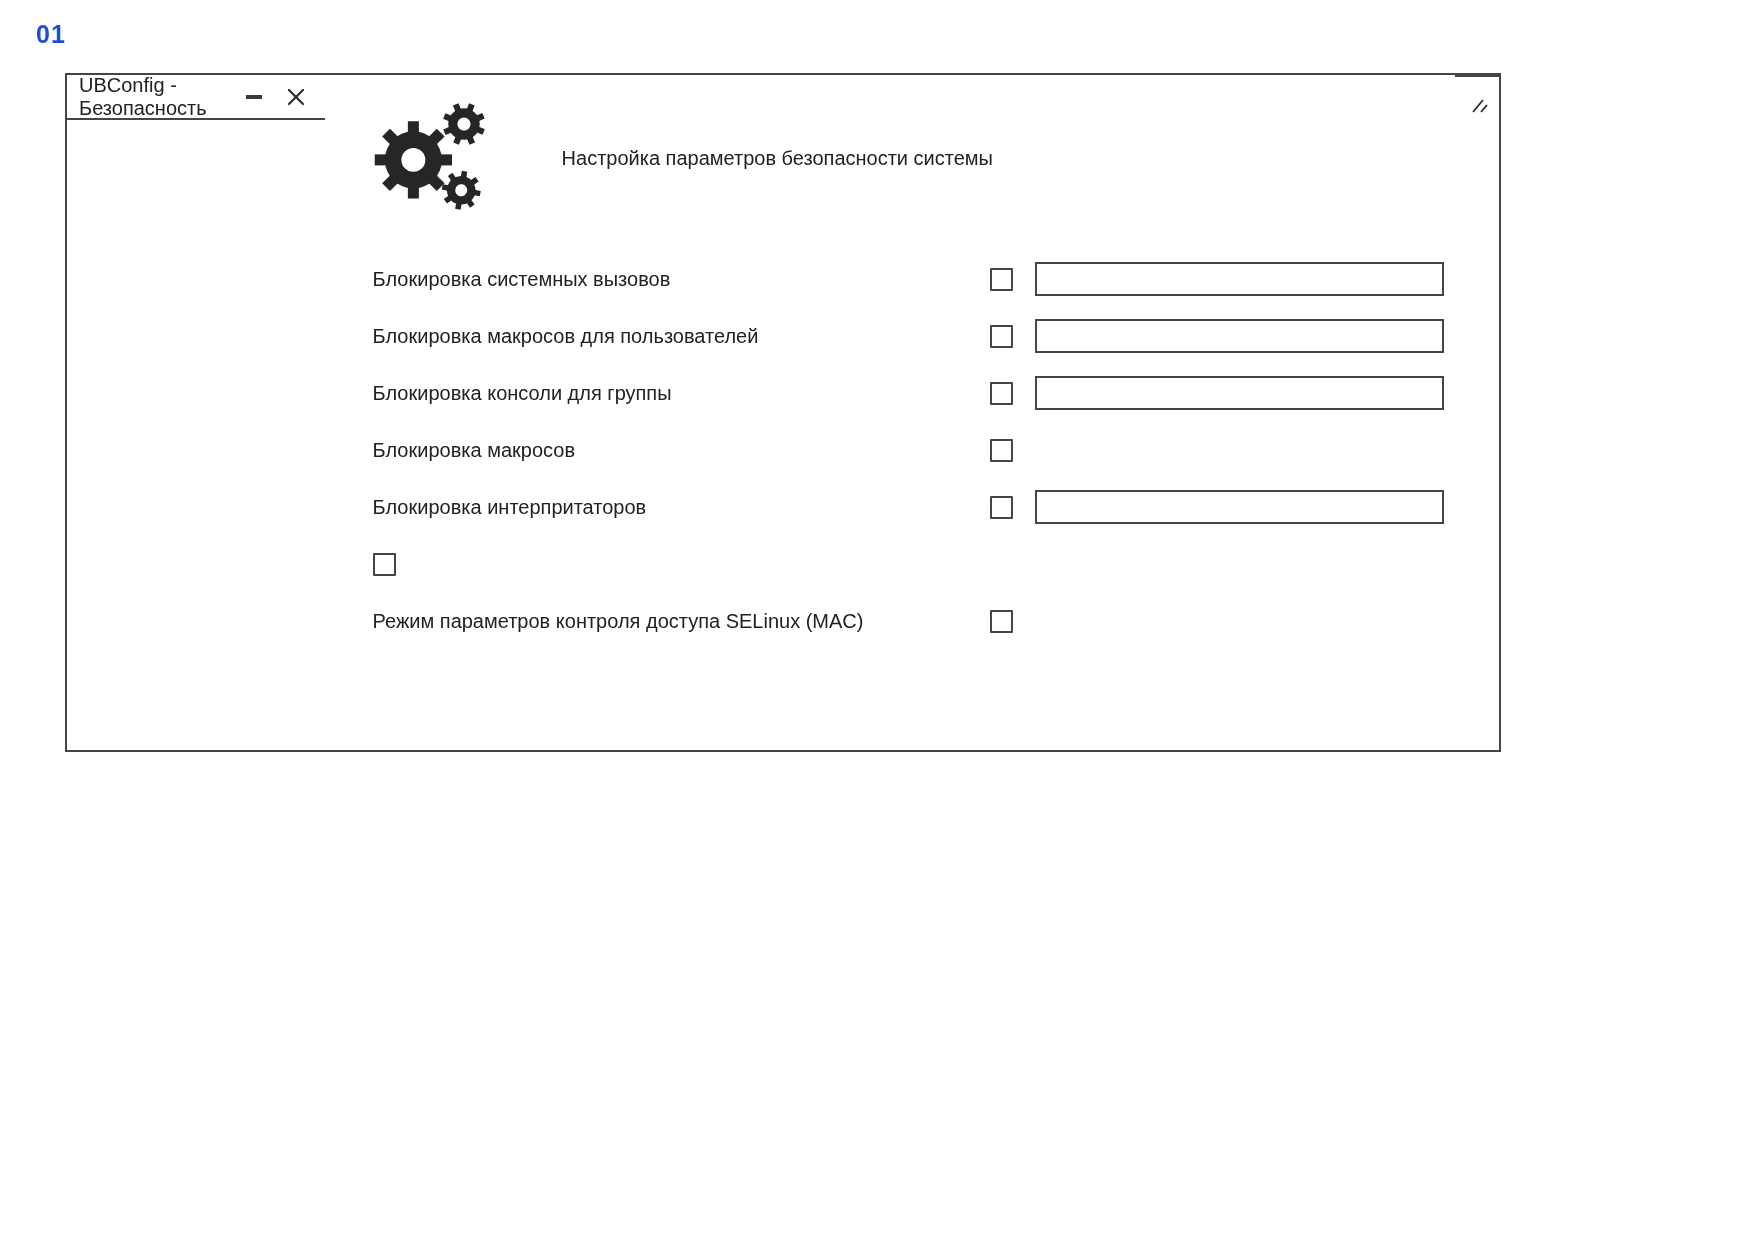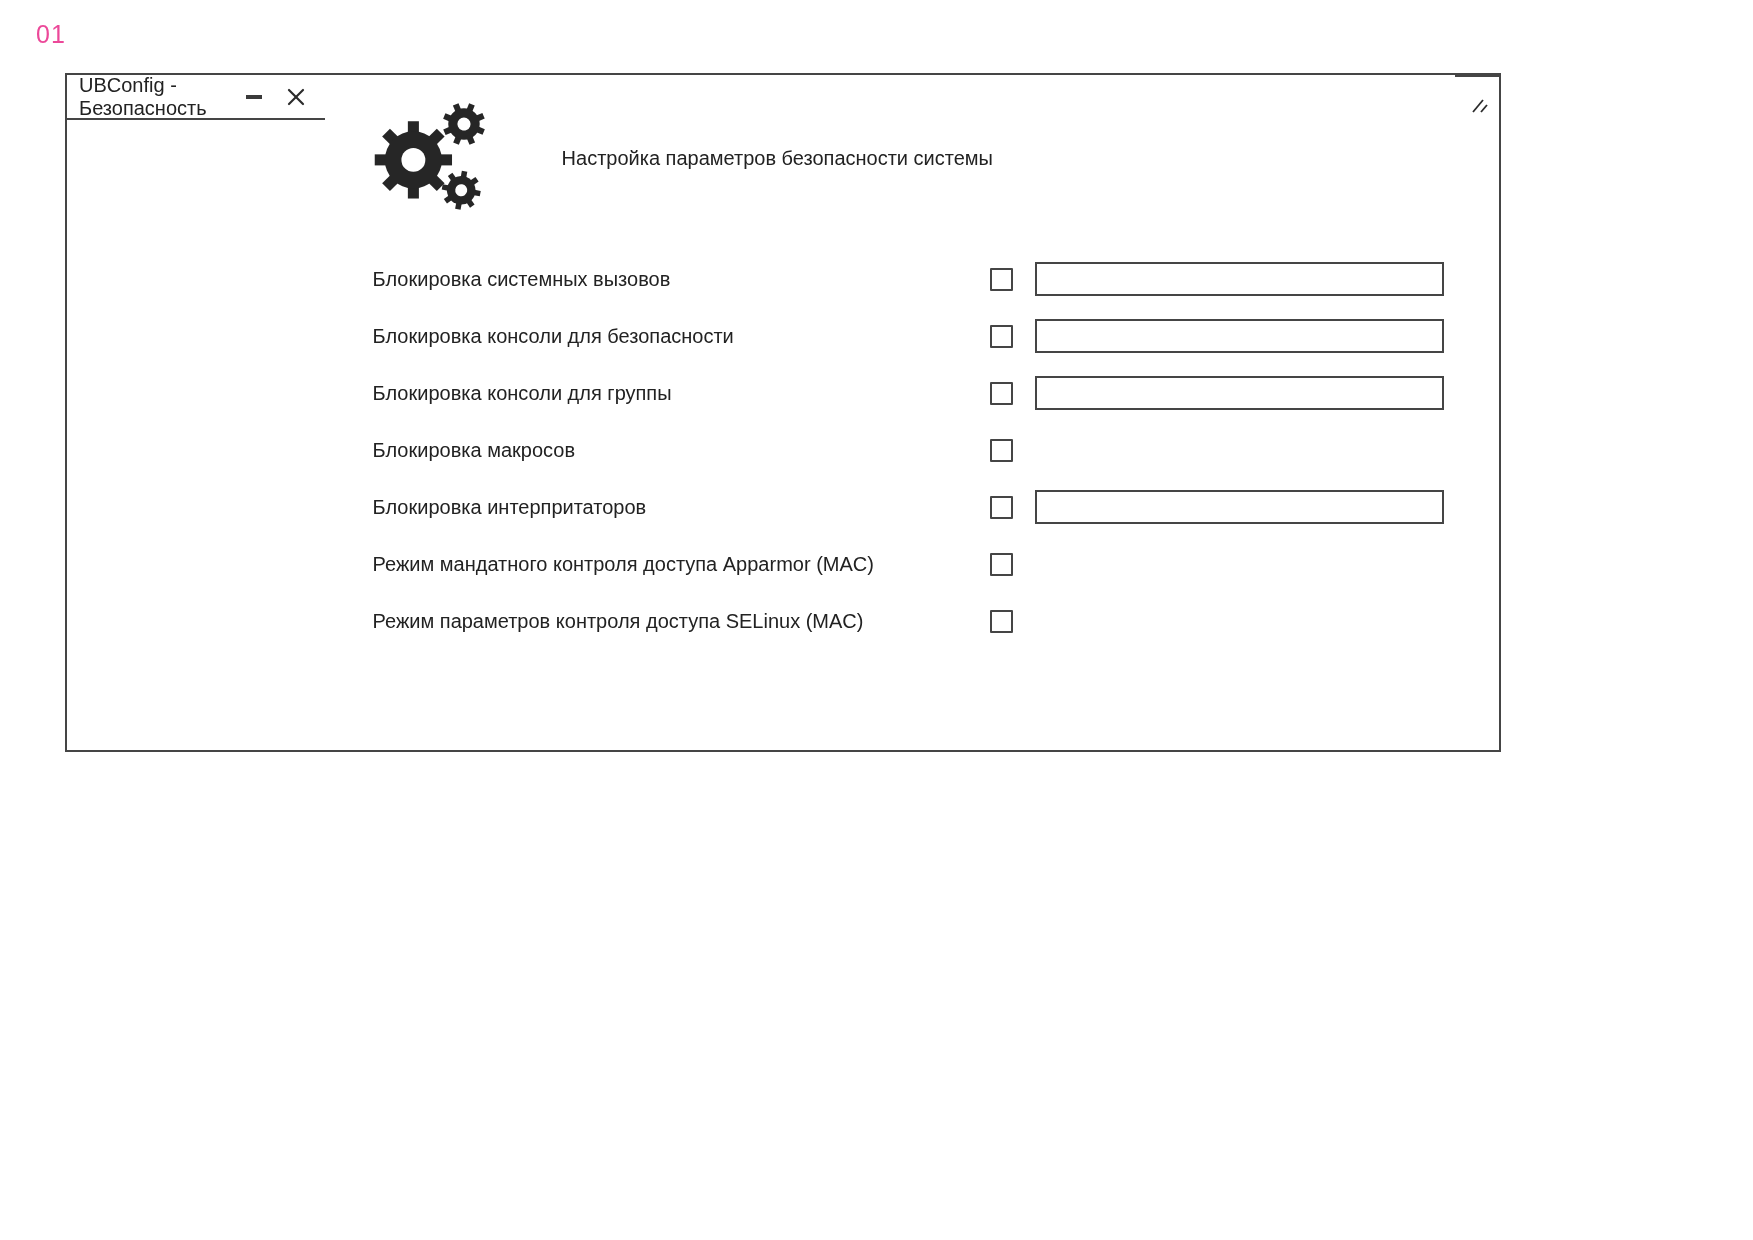--- a/index.html
+++ b/index.html
@@ -7,21 +7,21 @@
     width: 1753px; height: 1240px;
     background: #ffffff;
     font-family: "Liberation Sans", "DejaVu Sans", sans-serif;
     color: #1f1f1f;
     overflow: hidden;
   }
   .canvas { position: relative; width: 1753px; height: 1240px; }
 
   .page-label {
     position: absolute; left: 36px; top: 20px;
-    font-size: 25px; font-weight: normal; color: #ec4899;
+    font-size: 25px; font-weight: bold; color: #1d4ed8;
     letter-spacing: 1px;
   }
 
   .window {
     position: absolute; left: 65px; top: 73px;
     width: 1436px; height: 679px;
     border: 2px solid #454545;
     background: #ffffff;
     display: flex; flex-direction: row;
   }
@@ -131,21 +131,21 @@
 
       <div class="rows">
 
         <div class="row">
           <span class="row-label">Блокировка системных вызовов</span>
           <input type="checkbox" class="cb" style="">
           <input type="text" class="txt" value="" style="">
         </div>
 
         <div class="row">
-          <span class="row-label">Блокировка консоли для безопасности</span>
+          <span class="row-label">Блокировка макросов для пользователей</span>
           <input type="checkbox" class="cb" style="">
           <input type="text" class="txt" value="" style="">
         </div>
 
         <div class="row">
           <span class="row-label">Блокировка консоли для группы</span>
           <input type="checkbox" class="cb" style="">
           <input type="text" class="txt" value="" style="">
         </div>
 
@@ -154,21 +154,20 @@
           <input type="checkbox" class="cb" style="">
         </div>
 
         <div class="row">
           <span class="row-label">Блокировка интерпритаторов</span>
           <input type="checkbox" class="cb" style="">
           <input type="text" class="txt" value="" style="">
         </div>
 
         <div class="row">
-          <span class="row-label">Режим мандатного контроля доступа Apparmor (MAC)</span>
           <input type="checkbox" class="cb" style="">
         </div>
 
         <div class="row">
           <span class="row-label">Режим параметров контроля доступа SELinux (MAC)</span>
           <input type="checkbox" class="cb" style="">
         </div>
 
       </div>
     </div>

